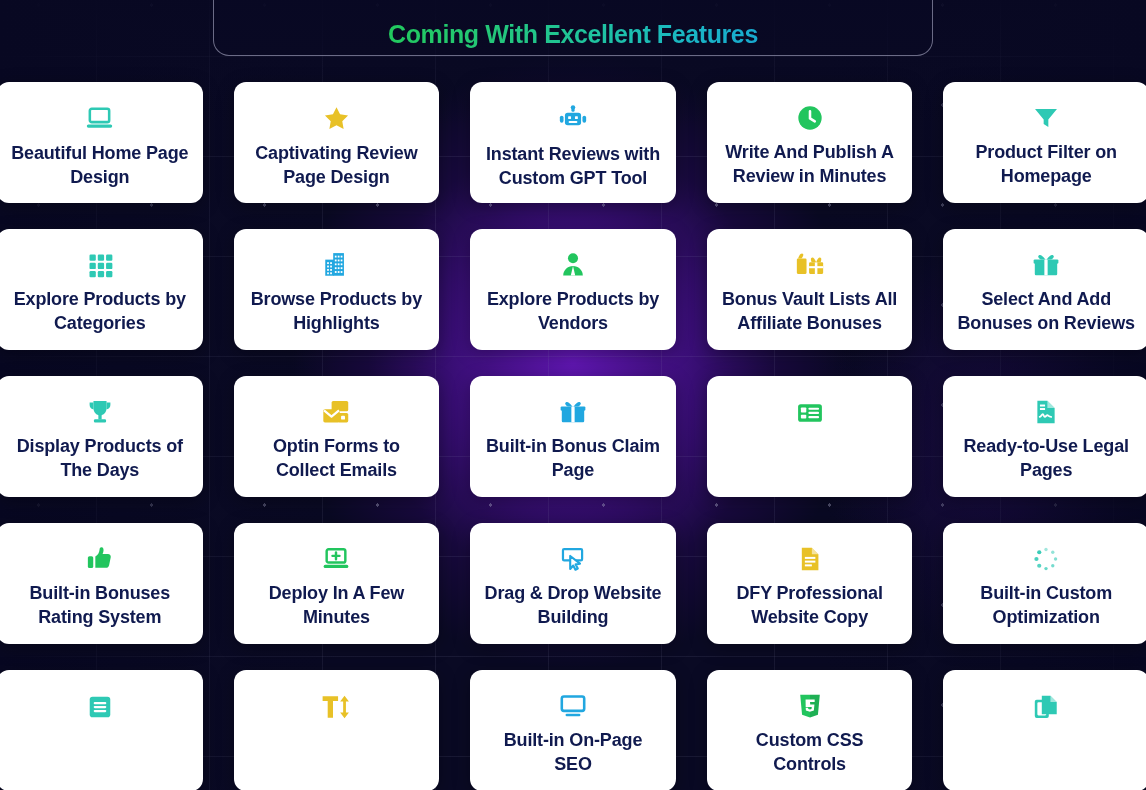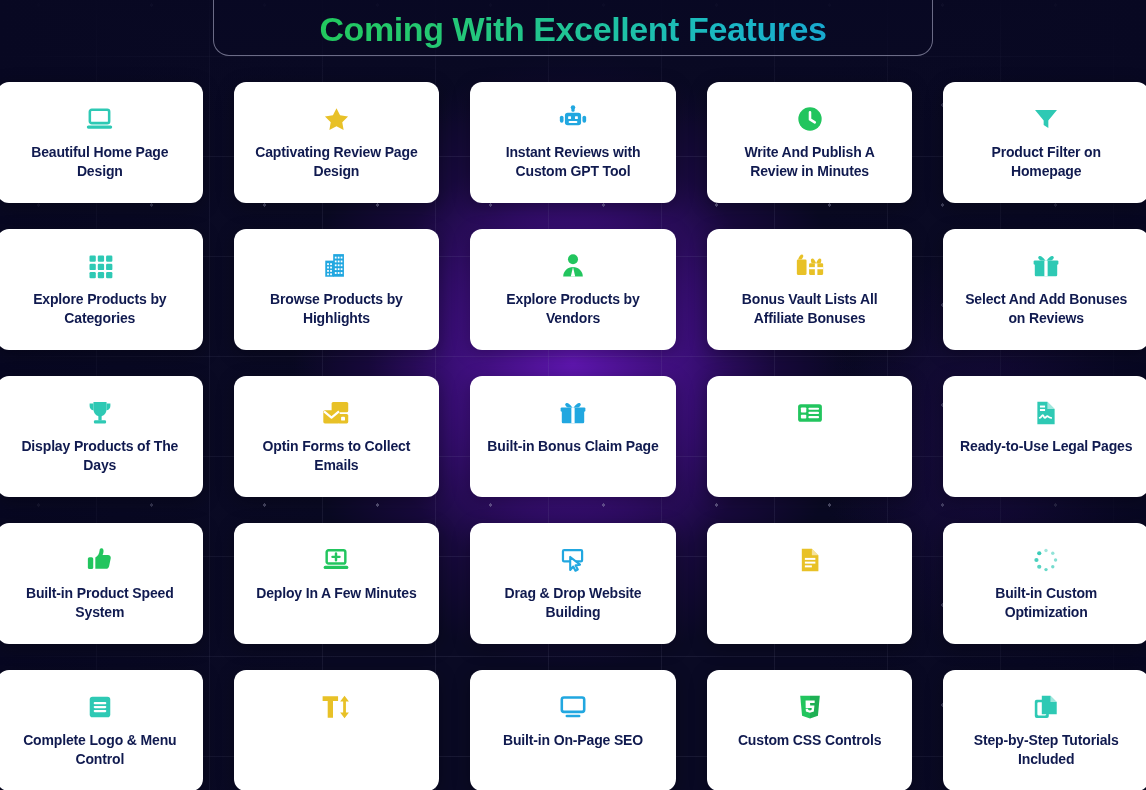--- a/index.html
+++ b/index.html
@@ -82,21 +82,21 @@
     height: 112px;
     border: 1px solid rgba(190,190,215,0.55);
     border-radius: 16px;
     background: rgba(10,10,36,0.55);
     display: flex;
     align-items: flex-end;
     justify-content: center;
     padding-bottom: 6px;
   }
   .page-title {
-    font-size: 34px;
+    font-size: 25px;
     font-weight: bold;
     letter-spacing: -0.4px;
     background: linear-gradient(90deg, #22c95e 0%, #24c776 26%, #1fc3a0 56%, #1ab8c4 80%, #18a9cf 100%);
     -webkit-background-clip: text;
     background-clip: text;
     color: transparent;
     -webkit-text-fill-color: transparent;
     white-space: nowrap;
   }
 
@@ -125,21 +125,21 @@
   .feature-icon {
     height: 30px;
     display: flex;
     align-items: center;
     justify-content: center;
     margin-bottom: 9px;
   }
   .feature-icon svg { display: block; }
   .feature-label {
     color: #101a4f;
-    font-size: 14px;
+    font-size: 18px;
     font-weight: bold;
     line-height: 1.33;
     text-align: center;
     letter-spacing: -0.15px;
   }
 </style>
 </head>
 <body>
 
 <div id="page">
@@ -347,21 +347,21 @@
         </div>
         <div class="feature-label">Ready-to-Use Legal Pages</div>
       </div>
       <div class="feature-card">
         <div class="feature-icon">
           <svg width="28" height="28" viewBox="0 0 24 24">
             <rect x="1.6" y="9.6" width="4.6" height="10.2" rx="1.4" fill="#22c55e"></rect>
             <path d="M8 9.8c2.2-1.2 3.4-3.4 3.6-5.8.1-1.5.9-2.2 1.9-2 1.1.2 1.7 1.3 1.5 3-.1 1.1-.4 2-.8 2.8h4.6c1.6 0 2.7 1.2 2.4 2.7l-1.4 6.8c-.3 1.4-1.3 2.3-2.8 2.3H8z" fill="#22c55e"></path>
           </svg>
         </div>
-        <div class="feature-label">Built-in Product Speed System</div>
+        <div class="feature-label">Built-in Bonuses Rating System</div>
       </div>
       <div class="feature-card">
         <div class="feature-icon">
           <svg width="28" height="28" viewBox="0 0 24 24">
             <rect x="4" y="3.6" width="16" height="11.4" rx="1.6" stroke="#22c55e" stroke-width="2.1" fill="none"></rect>
             <path d="M12 6.3v6M9 9.3h6" stroke="#22c55e" stroke-width="2.1" stroke-linecap="round"></path>
             <rect x="1.4" y="17" width="21.2" height="2.7" rx="1.35" fill="#22c55e"></rect>
           </svg>
         </div>
         <div class="feature-label">Deploy In A Few Minutes</div>
@@ -378,20 +378,21 @@
       <div class="feature-card">
         <div class="feature-icon">
           <svg width="28" height="28" viewBox="0 0 24 24">
             <path d="M5 2.4h8.6l5.6 5.6v13.6h-14.2z" fill="#e8c127"></path>
             <path d="M13.6 2.4l5.6 5.6h-5.6z" fill="#fff" fill-opacity="0.55"></path>
             <rect x="7.6" y="10.2" width="9" height="1.7" fill="#fff"></rect>
             <rect x="7.6" y="13.4" width="9" height="1.7" fill="#fff"></rect>
             <rect x="7.6" y="16.6" width="6" height="1.7" fill="#fff"></rect>
           </svg>
         </div>
+        <div class="feature-label">DFY Professional Website Copy</div>
       </div>
       <div class="feature-card">
         <div class="feature-icon">
           <svg width="28" height="28" viewBox="0 0 24 24">
             <circle cx="12.00" cy="3.80" r="1.45" fill="#2ec9b4" opacity="0.45"></circle>
             <circle cx="17.80" cy="6.20" r="1.45" fill="#2ec9b4" opacity="0.52"></circle>
             <circle cx="20.20" cy="12.00" r="1.45" fill="#2ec9b4" opacity="0.59"></circle>
             <circle cx="17.80" cy="17.80" r="1.45" fill="#2ec9b4" opacity="0.66"></circle>
             <circle cx="12.00" cy="20.20" r="1.45" fill="#2ec9b4" opacity="0.73"></circle>
             <circle cx="6.20" cy="17.80" r="1.80" fill="#2ec9b4" opacity="0.80"></circle>
@@ -403,21 +404,20 @@
       </div>
       <div class="feature-card">
         <div class="feature-icon">
           <svg width="28" height="28" viewBox="0 0 24 24">
             <rect x="3.2" y="3.2" width="17.6" height="17.6" rx="2.4" fill="#2ec9b4"></rect>
             <rect x="6.6" y="7.8" width="10.8" height="1.8" rx="0.9" fill="#fff"></rect>
             <rect x="6.6" y="11.2" width="10.8" height="1.8" rx="0.9" fill="#fff"></rect>
             <rect x="6.6" y="14.6" width="10.8" height="1.8" rx="0.9" fill="#fff"></rect>
           </svg>
         </div>
-        <div class="feature-label">Complete Logo &amp; Menu Control</div>
       </div>
       <div class="feature-card">
         <div class="feature-icon">
           <svg width="30" height="28" viewBox="0 0 26 24">
             <path d="M1.4 2.6h13.4v4.2h-4.4v14.6h-4.6V6.8H1.4z" fill="#e8c127"></path>
             <path d="M20.4 2.2l3.8 5h-2.6v9.6h2.6l-3.8 5-3.8-5h2.6V7.2h-2.6z" fill="#e8c127"></path>
           </svg>
         </div>
       </div>
       <div class="feature-card">
@@ -441,17 +441,16 @@
       </div>
       <div class="feature-card">
         <div class="feature-icon">
           <svg width="28" height="28" viewBox="0 0 24 24">
             <rect x="2.4" y="5.8" width="12" height="15.6" rx="1.6" fill="#2ec9b4"></rect>
             <rect x="4.6" y="8" width="7.6" height="11.2" rx="0.9" fill="#fff"></rect>
             <path d="M8.4 2.4h7.4l5.4 5.4v10.4h-12.8z" fill="#2ec9b4"></path>
             <path d="M15.8 2.4l5.4 5.4h-5.4z" fill="#fff" fill-opacity="0.55"></path>
           </svg>
         </div>
-        <div class="feature-label">Step-by-Step Tutorials Included</div>
       </div>
     </div>
 
 </div>
 
 </body></html>

